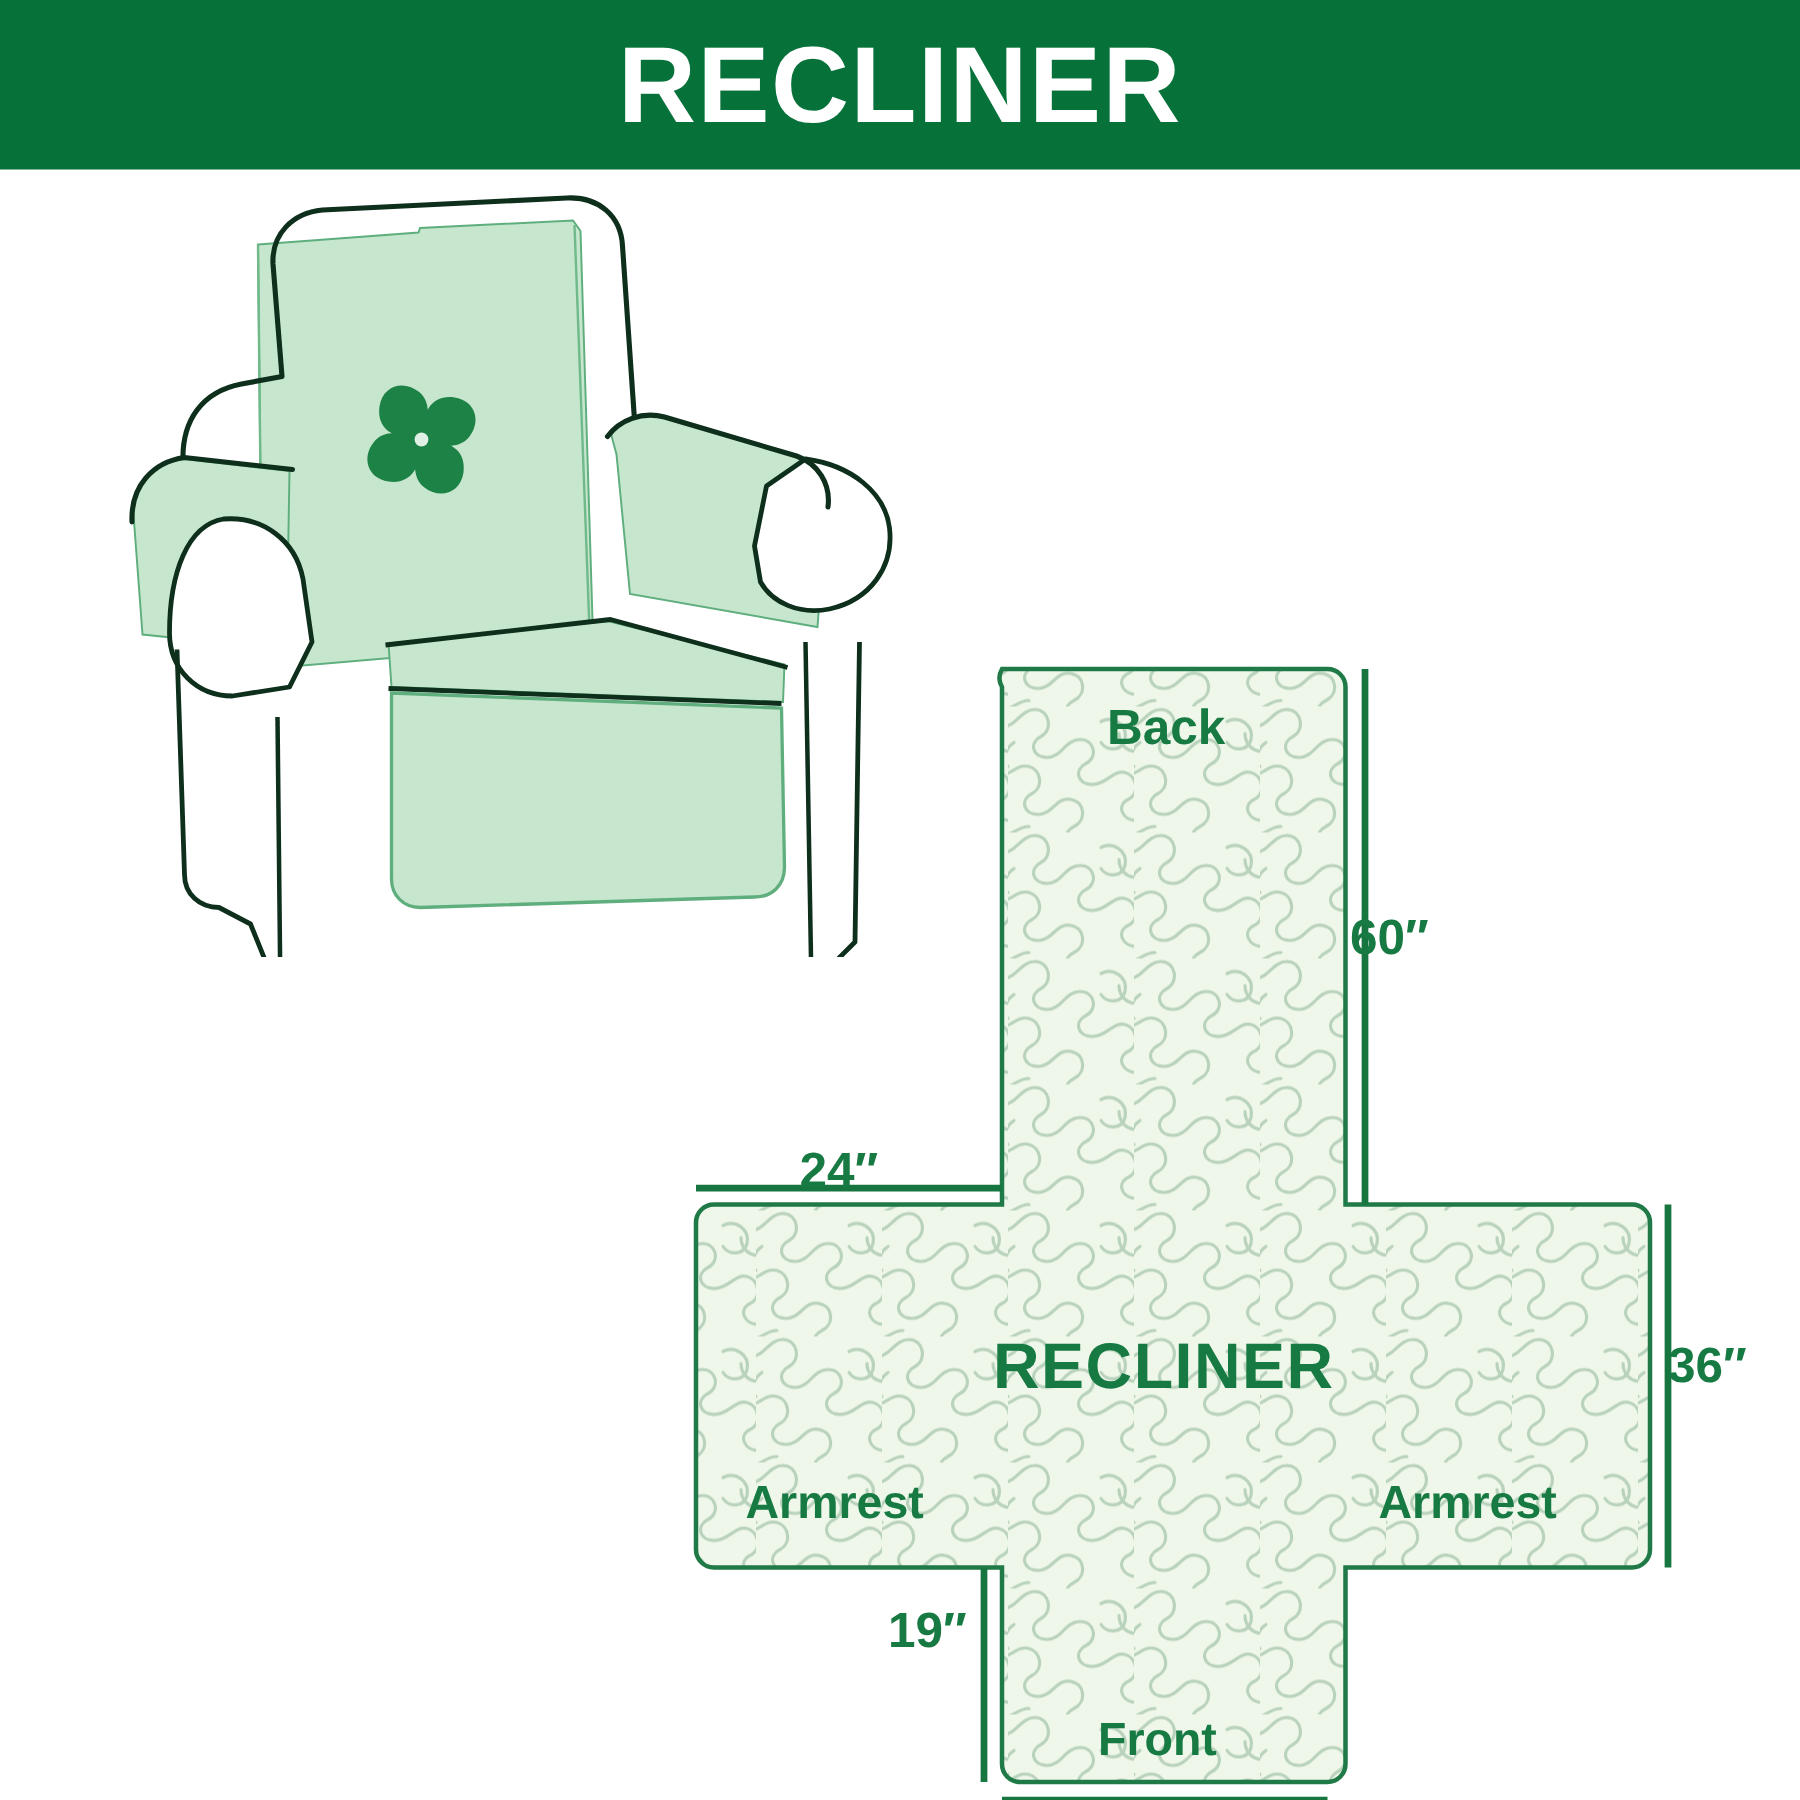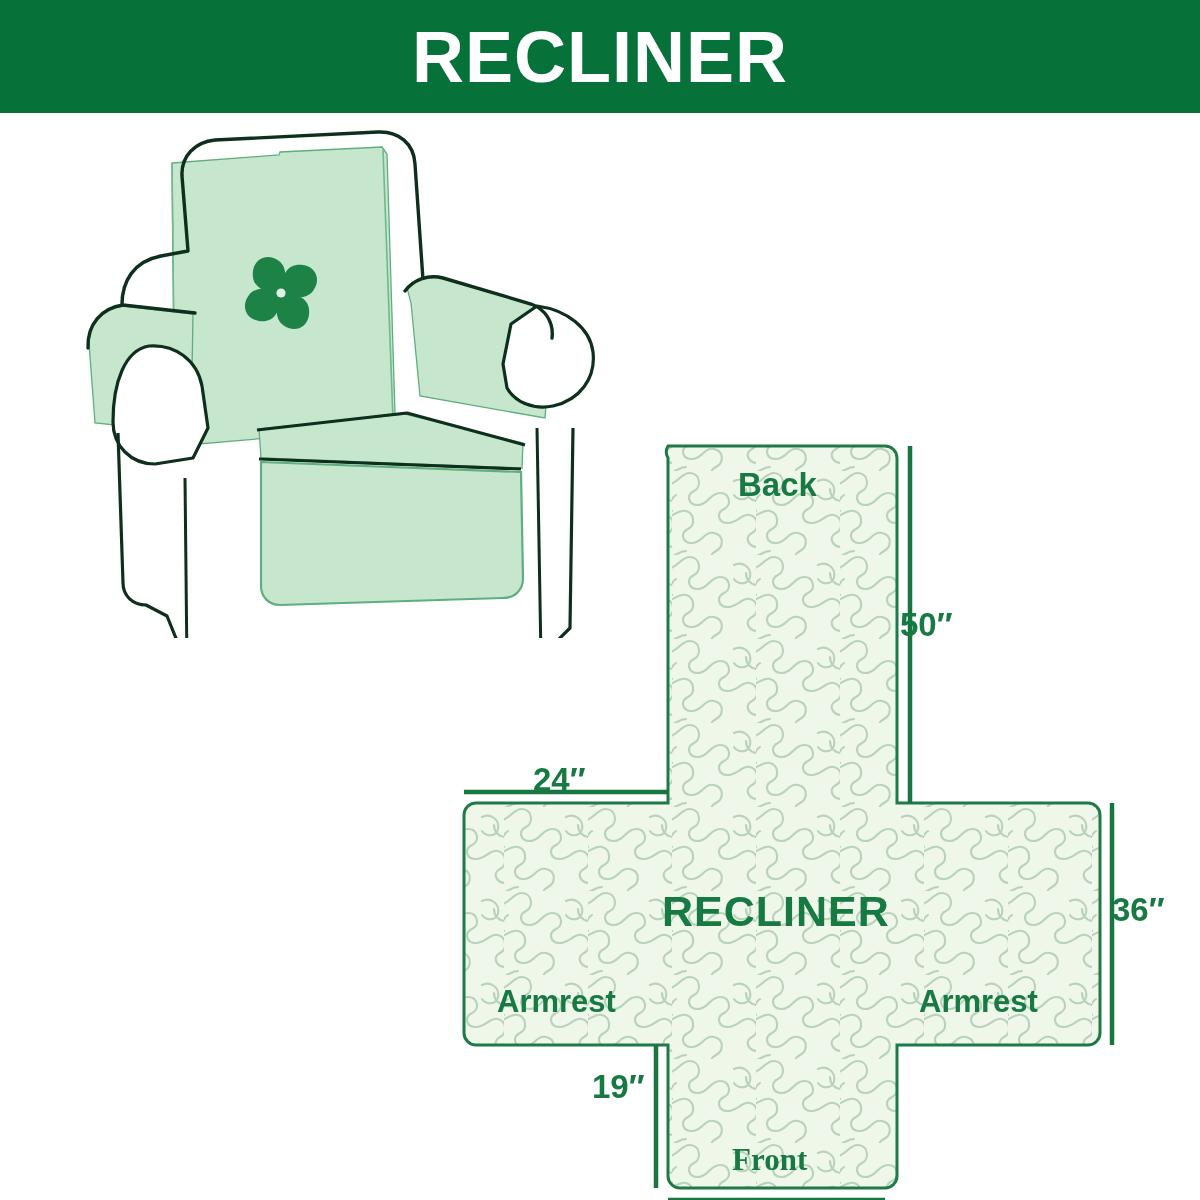--- a/index.html
+++ b/index.html
@@ -86,21 +86,21 @@
     color: #177a43;
     font-weight: 700;
     font-family: "Liberation Sans", sans-serif;
     white-space: nowrap;
     line-height: 1;
   }
   #label-back    { left: 738px; top: 355px;  font-size: 33px; }
   #label-center  { left: 662px; top: 777px;  font-size: 43px; letter-spacing: 1px; }
   #label-armrest-left  { left: 497px; top: 873px; font-size: 31px; }
   #label-armrest-right { left: 919px; top: 873px; font-size: 31px; }
-  #label-front   { left: 732px; top: 1031px; font-size: 31px; font-family: Liberation Serif, serif; }
+  #label-front   { left: 732px; top: 1031px; font-size: 31px; }
 </style>
 </head>
 <body>
 
 <div id="header-banner">
   <div id="header-title">RECLINER</div>
 </div>
 
 <div id="stage">
 
@@ -225,21 +225,21 @@
   <div class="part-label" id="label-back">Back</div>
 
   <div class="part-label" id="label-center">RECLINER</div>
 
   <div class="part-label" id="label-armrest-left">Armrest</div>
 
   <div class="part-label" id="label-armrest-right">Armrest</div>
 
   <div class="part-label" id="label-front">Front</div>
 
-  <div class="dim-label" id="dim-back-height">50″</div>
+  <div class="dim-label" id="dim-back-height">60″</div>
 
   <div class="dim-label" id="dim-left-width">24″</div>
 
   <div class="dim-label" id="dim-arm-height">36″</div>
 
   <div class="dim-label" id="dim-front-height">19″</div>
 
   <div class="dim-label" id="dim-front-width">24″</div>
 
 </div>

